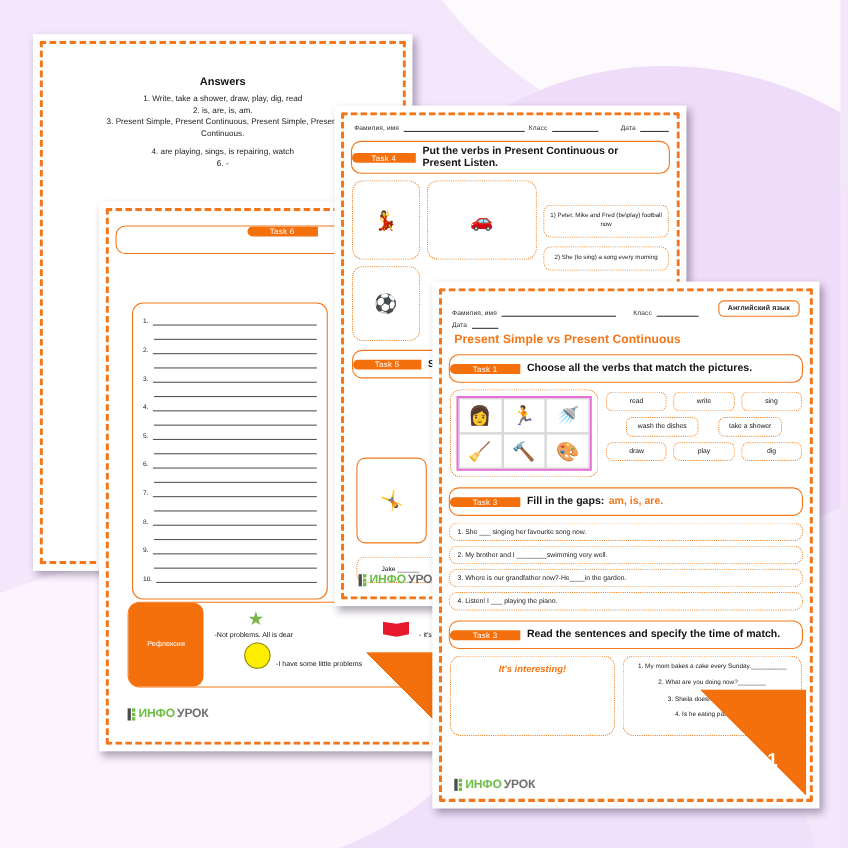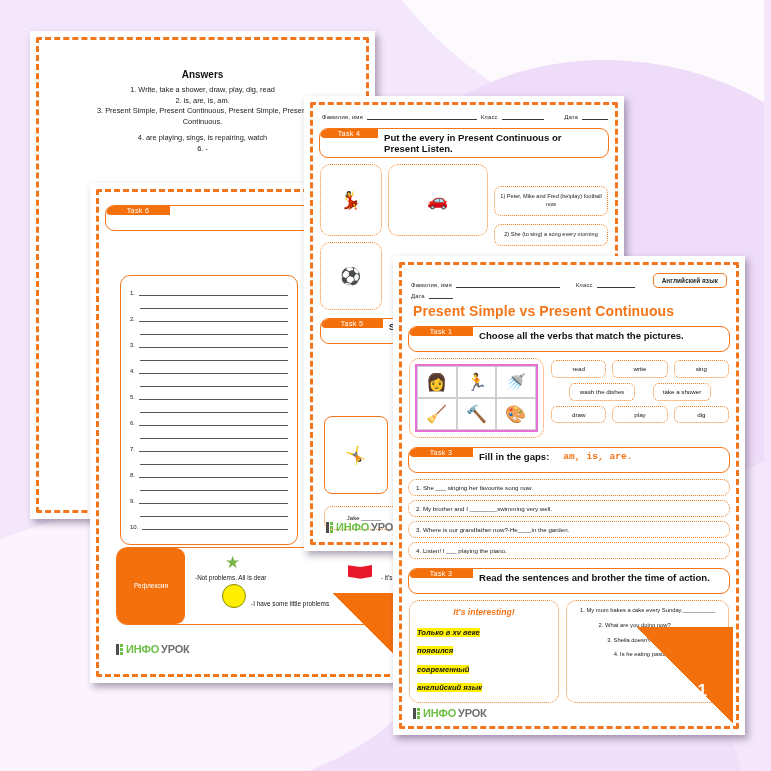--- a/index.html
+++ b/index.html
@@ -66,39 +66,39 @@
   }
   .hdr-line .blank{
     border-bottom:1px solid #3a3a3a;flex:0 0 auto;height:7px;
   }
   .subject-badge{
     border:1.6px solid #f4761a;border-radius:5px;
     padding:3px 8px;font-size:6.4px;font-weight:bold;color:#1d1d1d;
     white-space:nowrap;
   }
   .doc-title{
-    color:#f4761a;font-weight:bold;font-size:14px;margin:4px 0 0 8px;
+    color:#f4761a;font-weight:bold;font-size:11px;margin:4px 0 0 8px;
     letter-spacing:.1px;
   }
 
   .task-bar{
-    position:relative;display:flex;align-items:flex-start;
+    position:relative;display:flex;align-items:center;
     border:1.9px solid #f4761a;border-radius:9px;background:#fff;
     min-height:24px;margin:7px 3px 6px 3px;overflow:hidden;
   }
   .task-chip{
     background:#f4700d;color:#fff;font-size:7.2px;
     display:flex;align-items:center;justify-content:center;
     min-width:64px;border-radius:7px 0 0 7px;letter-spacing:.3px;
   }
   .task-text{
     flex:1;display:flex;align-items:center;padding:3px 6px;
     font-size:9.6px;font-weight:bold;color:#131313;line-height:1.15;
   }
-  .task-text .accent{color:#f4761a;margin-left:14px;font-family:Liberation Mono, monospace;}
+  .task-text .accent{color:#f4761a;margin-left:4px;}
 
   .dotted-box{
     border:1.7px dotted #f58220;border-radius:8px;background:#fff;
   }
   .solid-box{border:1.7px solid #f4761a;border-radius:8px;background:#fff;}
 
   .gap-row{
     margin:4px 3px;padding:4px 7px;font-size:6.2px;color:#1a1a1a;
   }
 
@@ -334,21 +334,21 @@
         <span>Класс</span>
         <span class="blank" style="width:42px"></span>
         <span style="flex:1"></span>
         <span>Дата</span>
         <span class="blank" style="width:26px"></span>
       </div>
 
       <div class="task-bar" style="margin-top:8px;">
         <div class="task-chip" style="min-width:58px">Task 4</div>
         <div class="task-text" style="flex-direction:column;align-items:flex-start;justify-content:center;">
-          <span>Put the every in Present Continuous or</span>
+          <span>Put the verbs in Present Continuous or</span>
           <span>Present Listen.</span>
         </div>
       </div>
 
       <div class="t4-grid">
         <div class="t4-col-a">
           <div class="pic-pad" style="height:70px;">
             <span class="cl">💃</span>
           </div>
           <div class="pic-pad" style="height:66px;">
@@ -465,32 +465,26 @@
         </div>
       </div>
 
       <div class="dotted-box gap-row">1.  She ___ singing her favourite song now.</div>
       <div class="dotted-box gap-row">2. My brother and I ________swimming very well.</div>
       <div class="dotted-box gap-row">3. Where is our grandfather now?-He____in the garden.</div>
       <div class="dotted-box gap-row">4. Listen! I ___  playing the piano.</div>
 
       <div class="task-bar" style="margin-top:9px">
         <div class="task-chip">Task 3</div>
-        <div class="task-text">Read the sentences and brother the time of action.</div>
+        <div class="task-text">Read the sentences and specify the time of match.</div>
       </div>
 
       <div class="t3-area">
         <div class="interesting">
           <div class="int-title">It's interesting!</div>
-          <div style="margin-top:4px;">
-            <span class="int-line">Только  в xv веке</span><br>
-            <span class="int-line">появился</span><br>
-            <span class="int-line">современный</span><br>
-            <span class="int-line">английский язык</span>
-          </div>
         </div>
         <div class="t3-sents">
           <div>1.  My mom bakes a cake every Sunday.__________</div>
           <div>2.  What are you doing now?________</div>
           <div>3.  Sheila doesn't like spicy food</div>
           <div>4.  Is he eating pasta now?</div>
         </div>
       </div>
 
       <div class="info-logo" style="position:absolute;left:8px;bottom:4px;">

